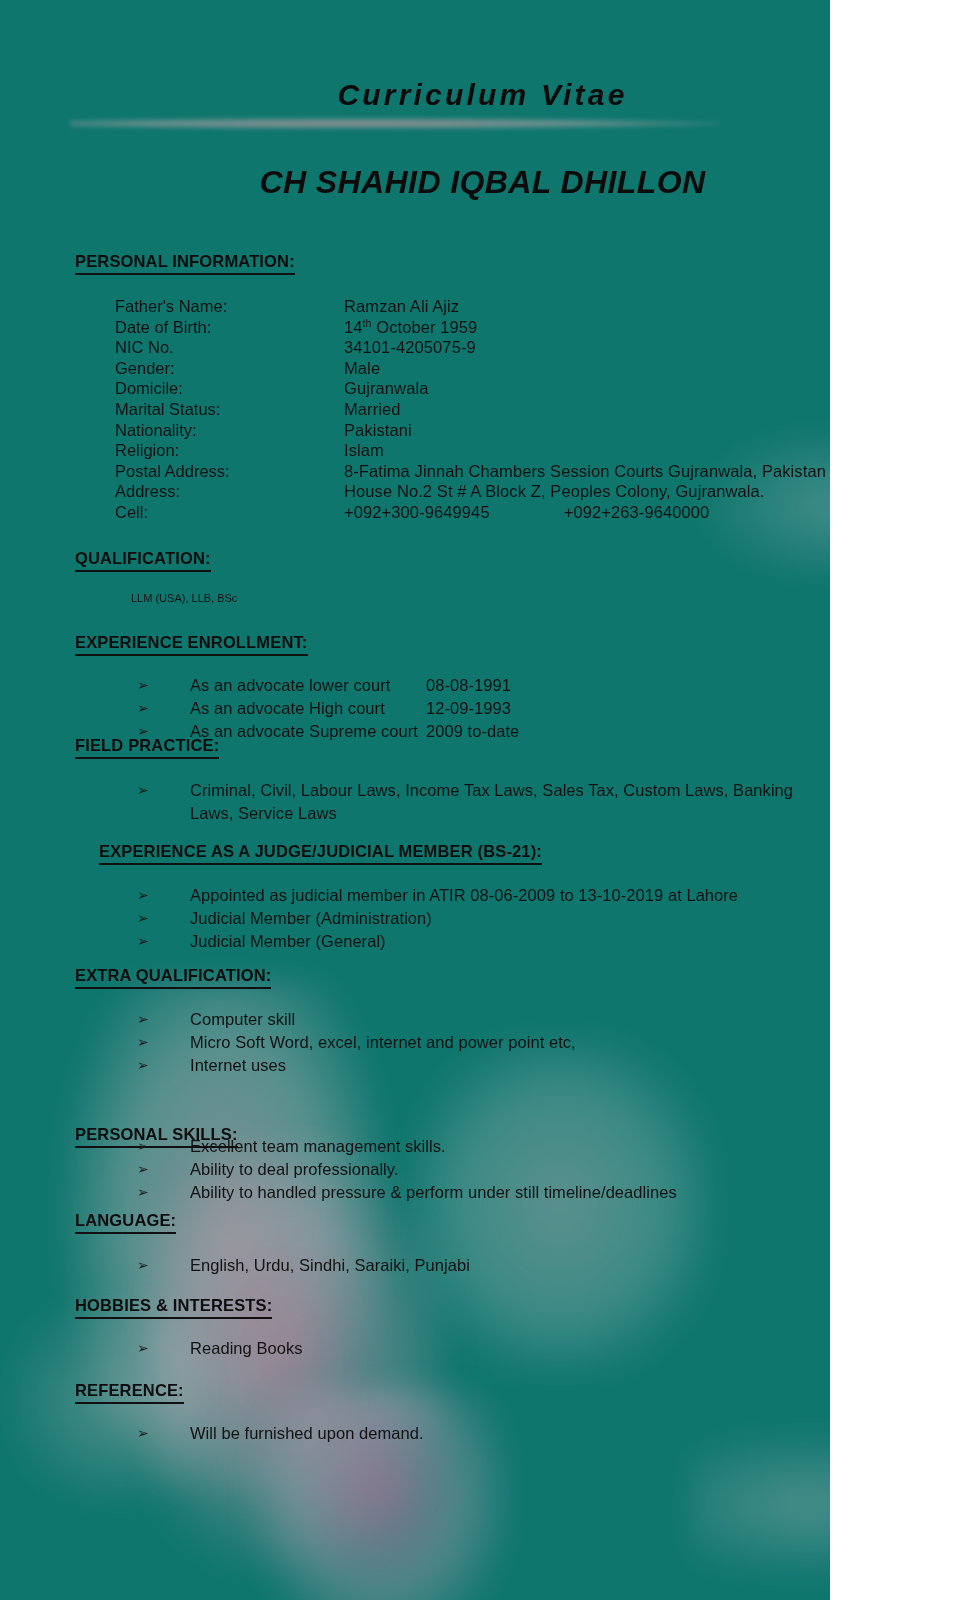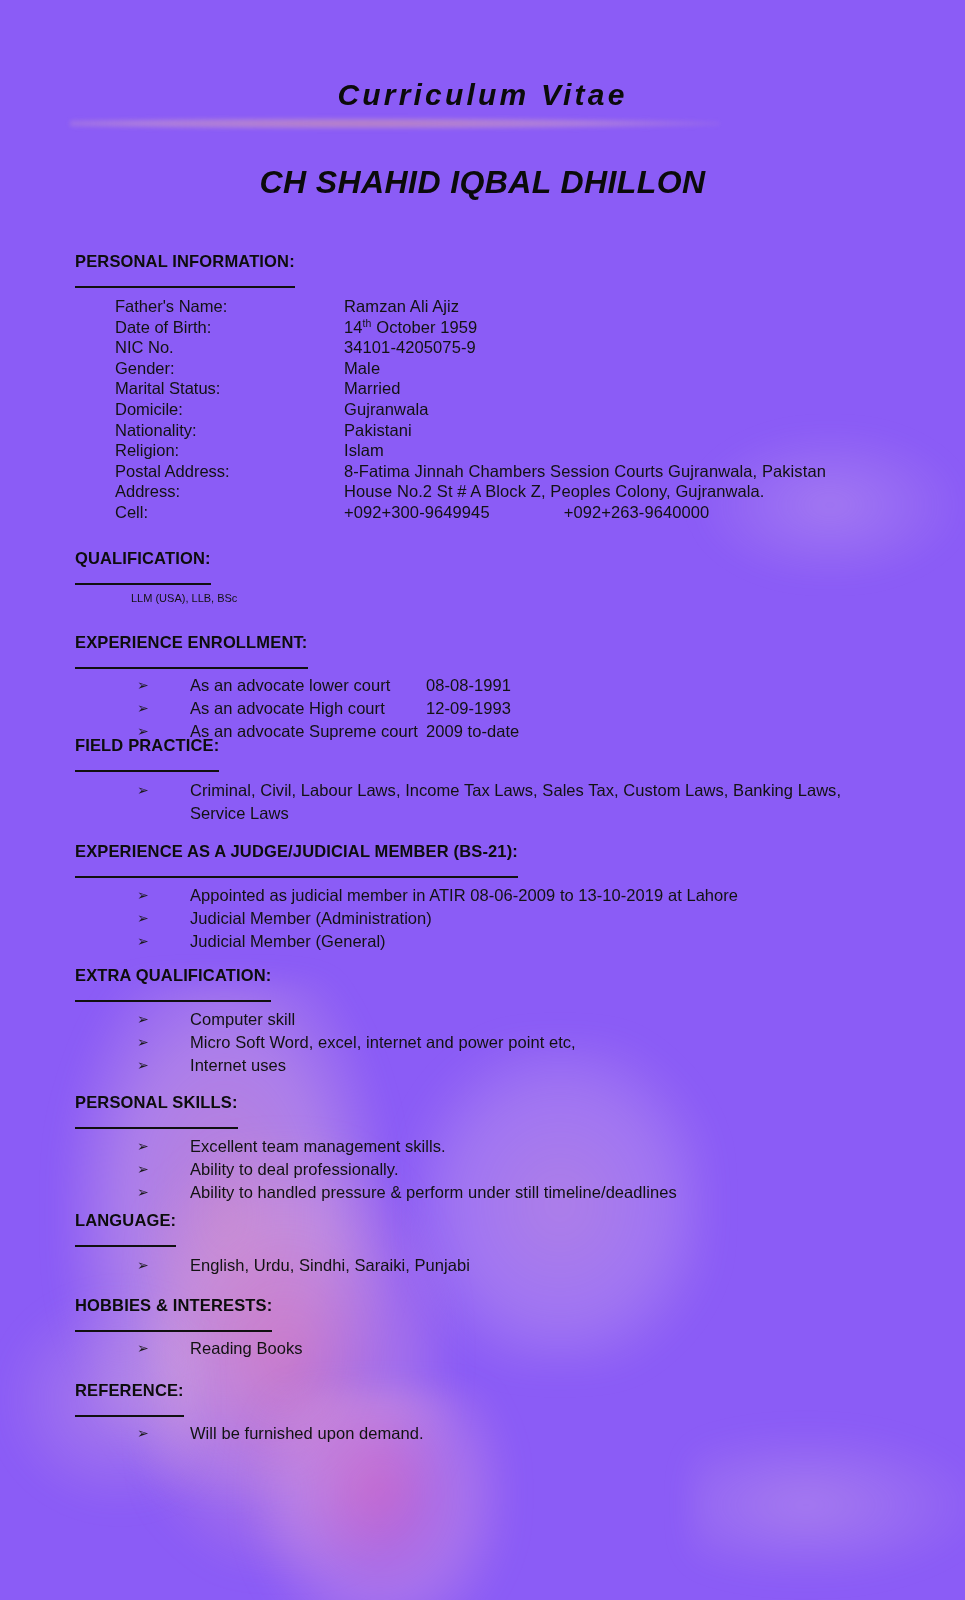--- a/index.html
+++ b/index.html
@@ -6,23 +6,23 @@
     margin: 0;
     padding: 0;
     background: #ffffff;
   }
   body {
     font-family: "Liberation Sans", sans-serif;
     color: #101010;
   }
   .page {
     position: relative;
-    width: 965px;
+    width: 830px;
     height: 1600px;
-    background: #8b5cf6;
+    background: #0f766e;
     overflow: hidden;
   }
 
   
   .stain {
     position: absolute;
     pointer-events: none;
     z-index: 0;
   }
   .stain-top-line {
@@ -125,21 +125,21 @@
     position: absolute;
     left: 75px;
     font-size: 16.5px;
     font-weight: bold;
     letter-spacing: 0.15px;
     color: #0d0d0d;
     white-space: nowrap;
   }
   .section-head span.u {
     border-bottom: 2px solid #101010;
-    padding-bottom: 16px;
+    padding-bottom: 3px;
   }
 
   
   .info-table {
     position: absolute;
     left: 115px;
     top: 296px;
     font-size: 16.5px;
     line-height: 20.6px;
     color: #121212;
@@ -232,28 +232,28 @@
         </tr>
         <tr>
           <td class="k">NIC No.</td>
           <td class="v">34101-4205075-9</td>
         </tr>
         <tr>
           <td class="k">Gender:</td>
           <td class="v">Male</td>
         </tr>
         <tr>
+          <td class="k">Domicile:</td>
+          <td class="v">Gujranwala</td>
+        </tr>
+        <tr>
           <td class="k">Marital Status:</td>
           <td class="v">Married</td>
         </tr>
         <tr>
-          <td class="k">Domicile:</td>
-          <td class="v">Gujranwala</td>
-        </tr>
-        <tr>
           <td class="k">Nationality:</td>
           <td class="v">Pakistani</td>
         </tr>
         <tr>
           <td class="k">Religion:</td>
           <td class="v">Islam</td>
         </tr>
         <tr>
           <td class="k">Postal Address:</td>
           <td class="v">8-Fatima Jinnah Chambers Session Courts Gujranwala, Pakistan</td>
@@ -289,21 +289,21 @@
     </div>
 
     <div class="section-head" style="top:736px;"><span class="u">FIELD PRACTICE:</span></div>
     <div class="bullets bullet-wrap" style="top:779px;">
       <div class="bullet-row">
         <span class="bullet-mark">➢</span>
         <span class="bullet-text">Criminal, Civil, Labour Laws, Income Tax Laws, Sales Tax, Custom Laws, Banking Laws, Service Laws</span>
       </div>
     </div>
 
-    <div class="section-head" style="top:842px;"><span class="u">EXPERIENCE AS A JUDGE/JUDICIAL MEMBER (BS-21):</span></div>
+    <div class="section-head" style="top:842px;margin-left:24px;"><span class="u">EXPERIENCE AS A JUDGE/JUDICIAL MEMBER (BS-21):</span></div>
     <div class="bullets" style="top:884px;">
       <div class="bullet-row">
         <span class="bullet-mark">➢</span>
         <span class="bullet-text">Appointed as judicial member in ATIR 08-06-2009 to 13-10-2019 at Lahore</span>
       </div>
       <div class="bullet-row">
         <span class="bullet-mark">➢</span>
         <span class="bullet-text">Judicial Member (Administration)</span>
       </div>
       <div class="bullet-row">
@@ -321,21 +321,21 @@
       <div class="bullet-row">
         <span class="bullet-mark">➢</span>
         <span class="bullet-text">Micro Soft Word, excel, internet and power point etc,</span>
       </div>
       <div class="bullet-row">
         <span class="bullet-mark">➢</span>
         <span class="bullet-text">Internet uses</span>
       </div>
     </div>
 
-    <div class="section-head" style="top:1093px;"><span class="u">PERSONAL SKILLS:</span></div>
+    <div class="section-head" style="top:1125px;"><span class="u">PERSONAL SKILLS:</span></div>
     <div class="bullets" style="top:1135px;">
       <div class="bullet-row">
         <span class="bullet-mark">➢</span>
         <span class="bullet-text">Excellent team management skills.</span>
       </div>
       <div class="bullet-row">
         <span class="bullet-mark">➢</span>
         <span class="bullet-text">Ability to deal professionally.</span>
       </div>
       <div class="bullet-row">

